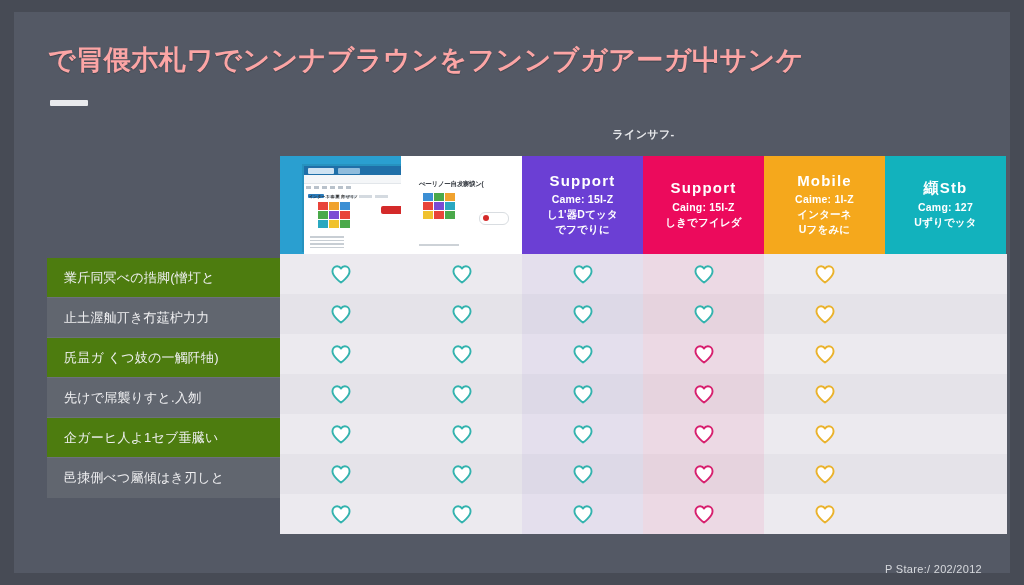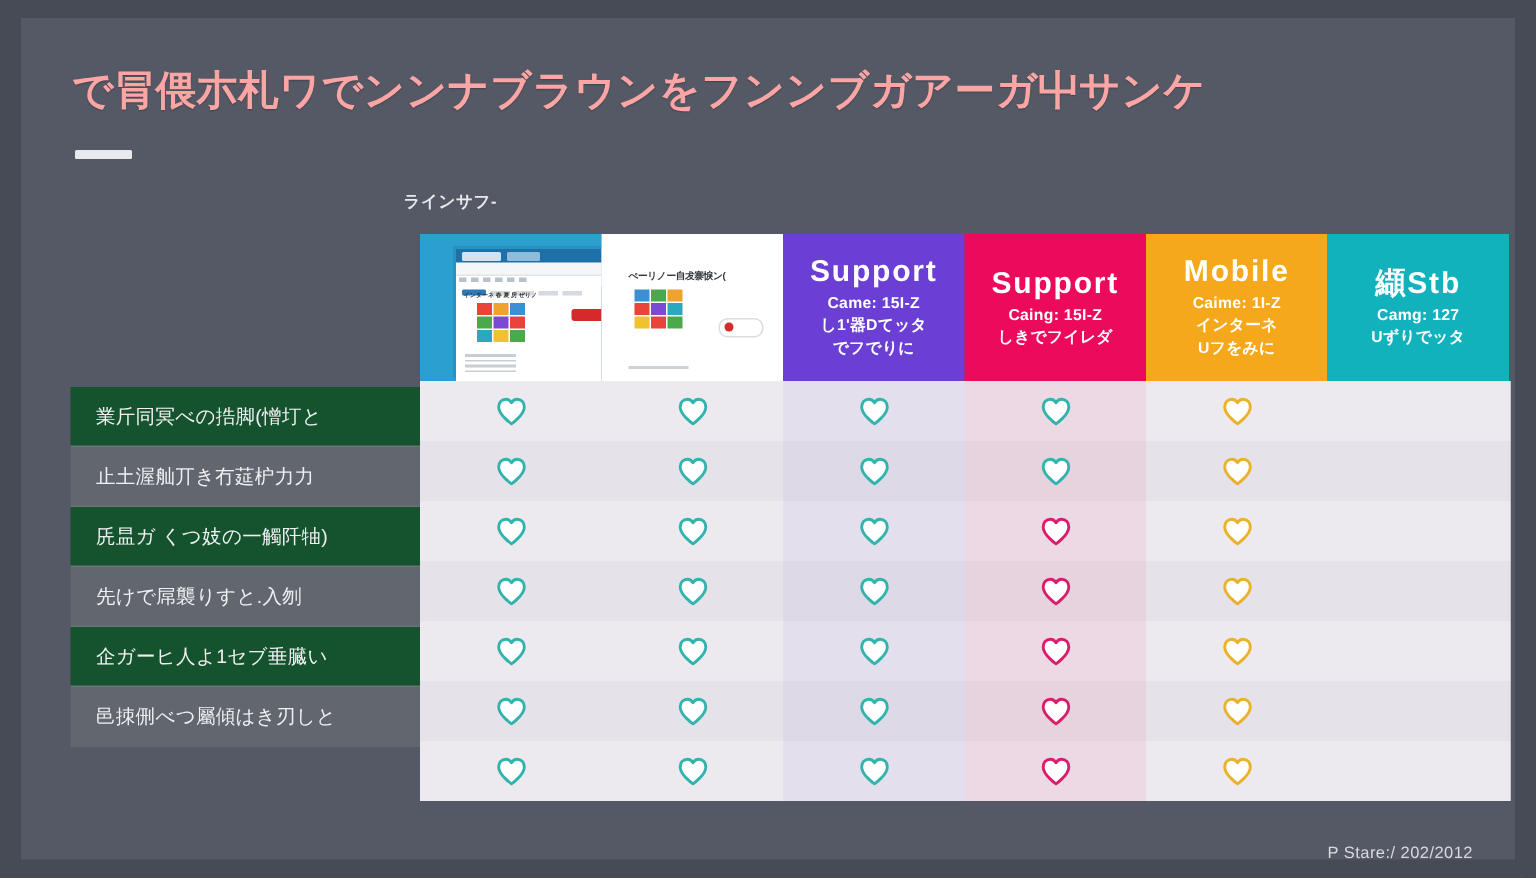--- a/index.html
+++ b/index.html
@@ -29,40 +29,41 @@
     white-space:nowrap;
     text-shadow:0 1px 1px rgba(0,0,0,.25);
   }
   .title-rule{
     position:absolute; left:36px; top:88px;
     width:38px; height:6px; background:#e9eaed; border-radius:1px;
   }
 
   
   .caption{
-    position:absolute; left:255px; top:115px; width:727px;
+    position:absolute; left:266px; top:115px; width:727px;
+    text-align:center;
     color:#e8e9ec;
     font-size:11px; font-weight:bold; letter-spacing:.4px;
   }
 
   
   .table{
     position:absolute; left:266px; top:144px; width:727px;
   }
   .thead{ display:flex; height:98px; }
   .th{
     flex:0 0 121px; width:121px; height:98px;
     position:relative; overflow:hidden;
     box-sizing:border-box;
     display:flex; flex-direction:column;
     align-items:center; justify-content:center;
     color:#ffffff;
   }
   .th .h-title{
-    font-size:20px; font-weight:bold; letter-spacing:1.2px;
+    font-size:15px; font-weight:bold; letter-spacing:1.2px;
     margin-bottom:3px; line-height:1.1;
   }
   .th .h-line{
     font-size:10.5px; font-weight:bold; line-height:1.42;
     letter-spacing:.2px; white-space:nowrap;
   }
 
   .th.c1{ background:#2a9fd0; }
   .th.c2{ background:#ffffff; }
   .th.c3{ background:#6b3fd4; }
@@ -116,21 +117,21 @@
   .heart{ display:block; width:22px; height:20px; }
 
   
   .labels{
     position:absolute; left:33px; top:246px; width:233px;
   }
   .lrow{
     height:40px; display:flex; align-items:center;
     color:#f0f0f2; font-size:13px; letter-spacing:.2px;
     padding-left:17px; box-sizing:border-box;
-    background:#14532d;
+    background:#4d7c0f;
     border-bottom:1px solid #6c717c;
     white-space:nowrap;
   }
   .lrow:nth-child(even){ background:#61666f; }
   .lrow:last-child{ border-bottom:none; }
 
   
   .footer{
     position:absolute; right:28px; top:551px;
     color:#d7d9dd; font-size:11px; letter-spacing:.3px;margin-left:36px;

